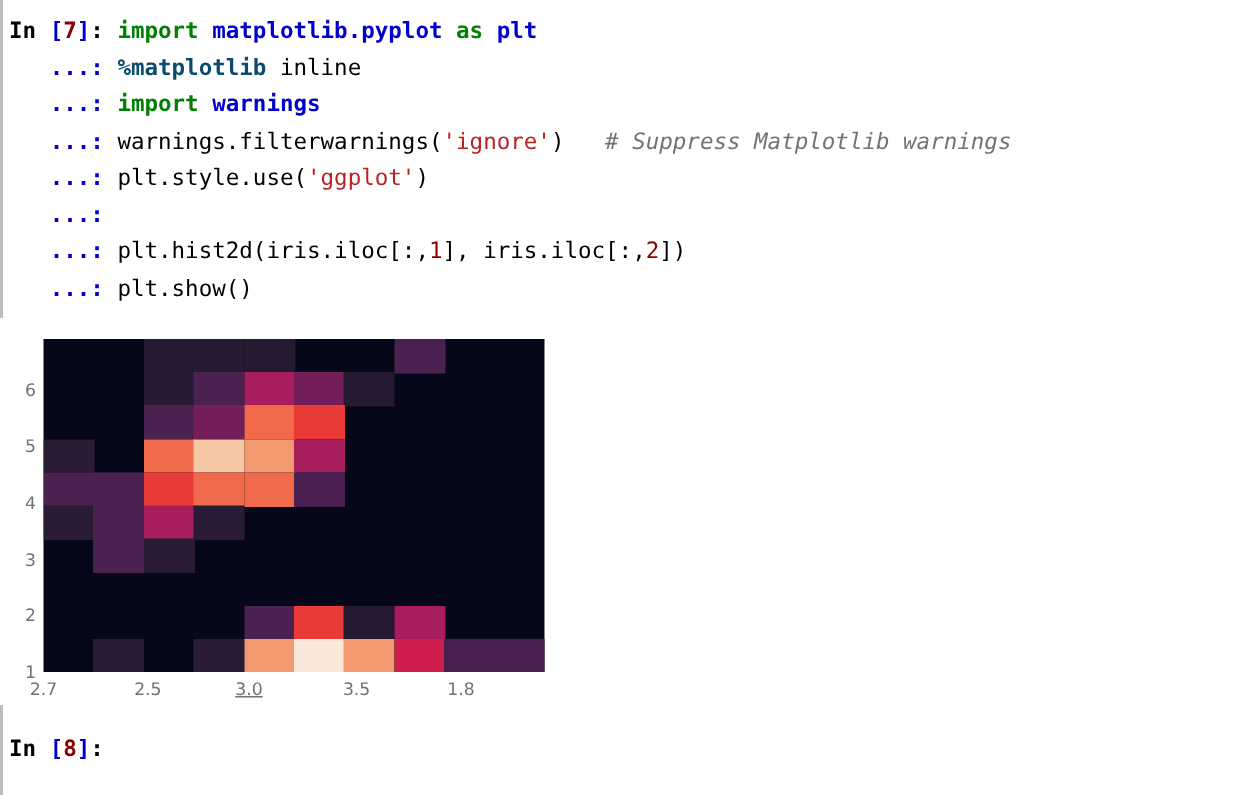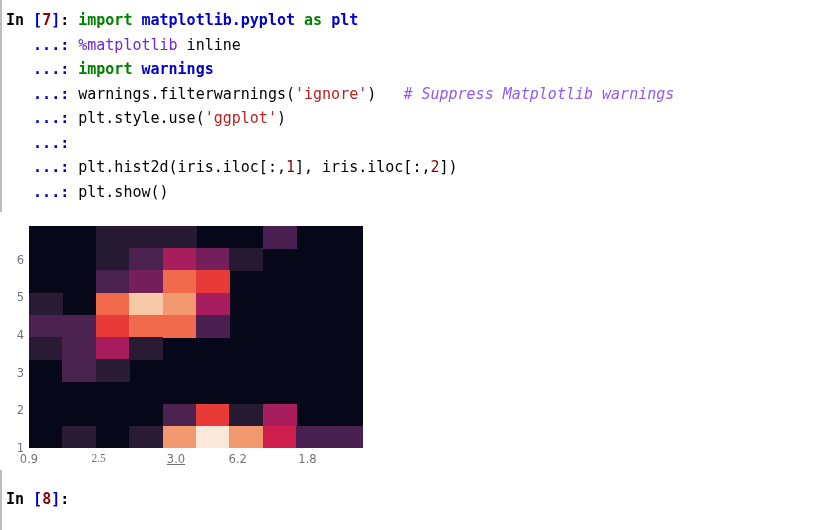--- a/index.html
+++ b/index.html
@@ -40,24 +40,24 @@
   }
   .code-line { height: 24.5px; white-space: pre; }
 
   
   .tok-plain    { color: #000000; }
   .tok-prompt-in{ color: #000000; font-weight: bold; }
   .tok-bracket  { color: #0000cd; font-weight: bold; }
   .tok-num-in   { color: #8b0000; font-weight: bold; }
   .tok-dots     { color: #0000cd; font-weight: bold; }
   .tok-kw       { color: #008000; font-weight: bold; text-align: right; }
-  .tok-magic    { color: #6d28d9; font-weight: normal; }
+  .tok-magic    { color: #0c4a6e; font-weight: bold; }
   .tok-mod      { color: #0000cd; font-weight: bold; }
   .tok-str      { color: #ba2121; }
-  .tok-comment  { color: #8b5cf6; font-style: italic; }
+  .tok-comment  { color: #737373; font-style: italic; }
   .tok-number   { color: #8b0000; }
 
   
   #figure {
     position: absolute;
     left: 0px;
     top: 212px;
     width: 420px;
     height: 258px;
     background: #ffffff;
@@ -166,23 +166,23 @@
       </div>
     <div id="ytick-layer">
         <div class="ytick-item" style="top: 236px;">1</div>
         <div class="ytick-item" style="top: 198.373px;">2</div>
         <div class="ytick-item" style="top: 160.746px;">3</div>
         <div class="ytick-item" style="top: 123.119px;">4</div>
         <div class="ytick-item" style="top: 85.4915px;">5</div>
         <div class="ytick-item" style="top: 47.8644px;">6</div>
       </div>
     <div id="xtick-layer">
-        <div class="xtick-item" style="left: 29px;">0.9</div>
-        <div class="xtick-item" style="left: 98.5833px; font-family: Liberation Serif, serif;">2.5</div>
-        <div class="xtick-item" style="left: 176px; text-decoration: underline;">3.0</div>
-        <div class="xtick-item" style="left: 237.75px;">6.2</div>
+        <div class="xtick-item" style="left: 29px;">2.7</div>
+        <div class="xtick-item" style="left: 98.5833px;">2.5</div>
+        <div class="xtick-item" style="left: 166px; text-decoration: underline;">3.0</div>
+        <div class="xtick-item" style="left: 237.75px;">3.5</div>
         <div class="xtick-item" style="left: 307.333px;">1.8</div>
       </div>
   </div>
 
   <div id="next-prompt"><span class="tok-prompt-in">In</span><span class="tok-plain"> </span><span class="tok-bracket">[</span><span class="tok-num-in">8</span><span class="tok-bracket">]</span><span class="tok-prompt-in">:</span></div>
 
 </div>
 
 </body></html>

